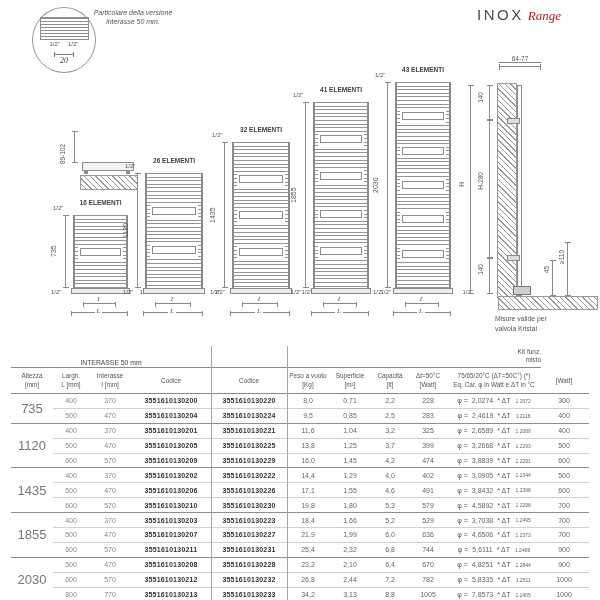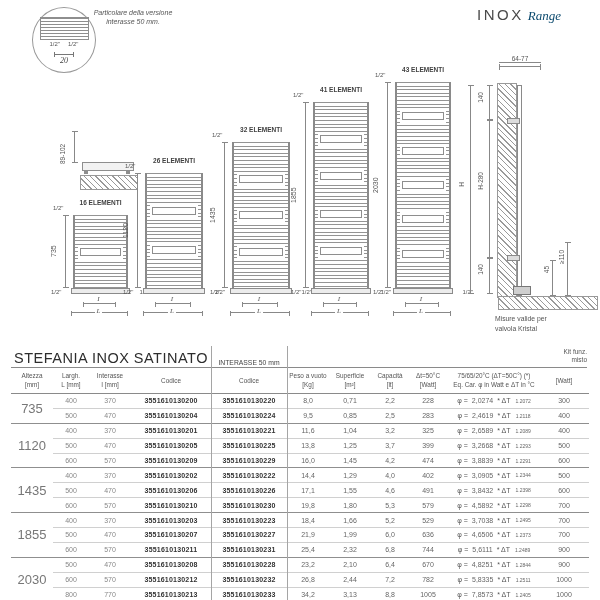--- a/index.html
+++ b/index.html
@@ -1,20 +1,20 @@
 <!DOCTYPE html>
 <html><head>
 <meta charset="utf-8">
 <style>
   html,body{margin:0;padding:0;}
   body{width:600px;height:600px;background:#fff;font-family:"Liberation Sans",sans-serif;position:relative;overflow:hidden;color:#444;}
   
   .brand{position:absolute;left:477px;top:6px;white-space:nowrap;}
   .brand .inox{font-size:15px;letter-spacing:2.5px;color:#4a4a4a;font-weight:400;}
-  .brand .range{font-family:"Liberation Serif",serif;font-style:italic;font-size:13px;color:#0c4a6e;margin-left:4px;}
+  .brand .range{font-family:"Liberation Serif",serif;font-style:italic;font-size:13px;color:#b91c1c;margin-left:4px;}
   
   .detail-circle{position:absolute;left:32px;top:7px;width:62px;height:64px;border:1px solid #999;border-radius:50%;}
   .dc-stripes{position:absolute;left:7px;top:9px;width:47px;height:21px;border:1px solid #8e8e8e;
     background:repeating-linear-gradient(to bottom,#8e8e8e 0 1px,#fff 1px 3px);}
   .dc-halves{position:absolute;left:0;top:33px;width:100%;display:flex;justify-content:center;gap:8px;font-size:6px;color:#555;}
   .dc-dimline{position:absolute;left:21px;top:46px;width:20px;border-top:1px solid #777;}
   .dc-dimline:before,.dc-dimline:after{content:"";position:absolute;top:-3px;width:1px;height:5px;background:#777;}
   .dc-dimline:before{left:0;}.dc-dimline:after{right:0;}
   .dc-dim{position:absolute;left:0;top:48px;width:100%;text-align:center;font-family:"Liberation Serif",serif;font-style:italic;font-size:8px;color:#444;}
   .detail-note{position:absolute;left:92px;top:8px;width:82px;font-size:7px;font-style:italic;color:#555;text-align:center;white-space:pre-line;line-height:1.35;}
@@ -265,21 +265,20 @@
   <div class="sv-rot" style="left:103px;top:198px;">≥110</div>
   <div class="sv-floor"></div>
   <div class="sv-caption">Misure valide per
 valvola      Kristal</div>
 </div>
 
 <div class="tbl">
   <div class="vline vl1"></div>
   <div class="vline vl2"></div>
   <div class="tbl-titlebar">
-    <div class="t-left">STEFANIA INOX SATINATO</div>
     <div class="t-mid">INTERASSE 50 mm</div>
     <div class="t-right"></div>
     <div class="t-kit">
       <span>Kit funz.</span>
       <span>misto</span>
     </div>
   </div>
   <div class="tbl-head">
     <div class="hc">
         <span>Altezza</span>

